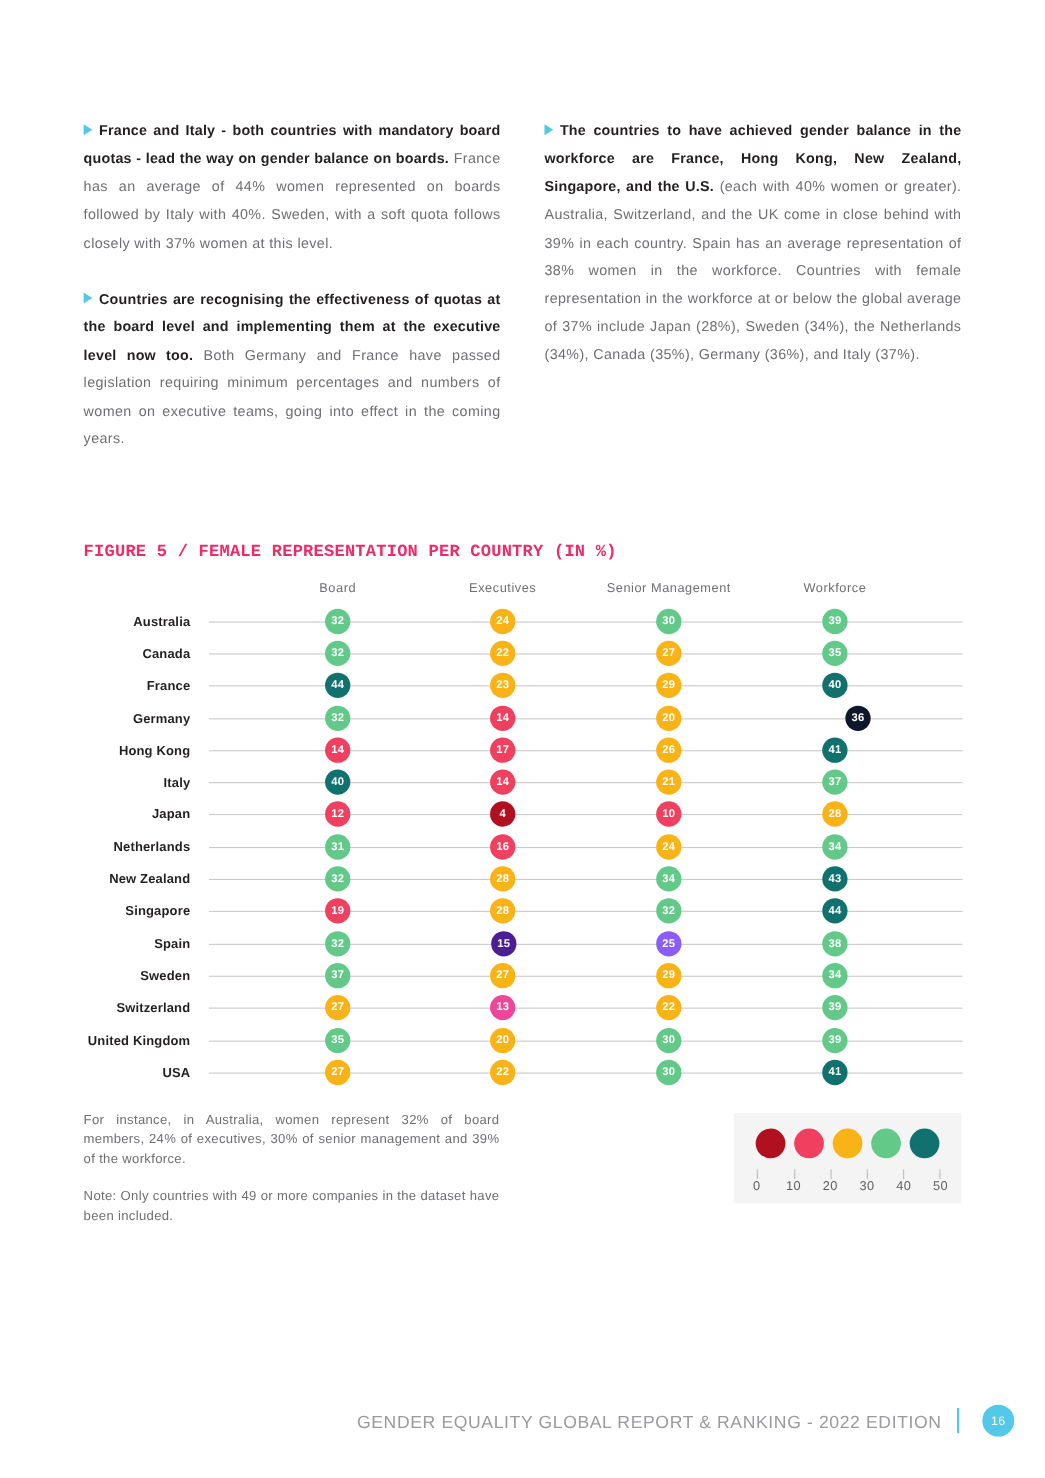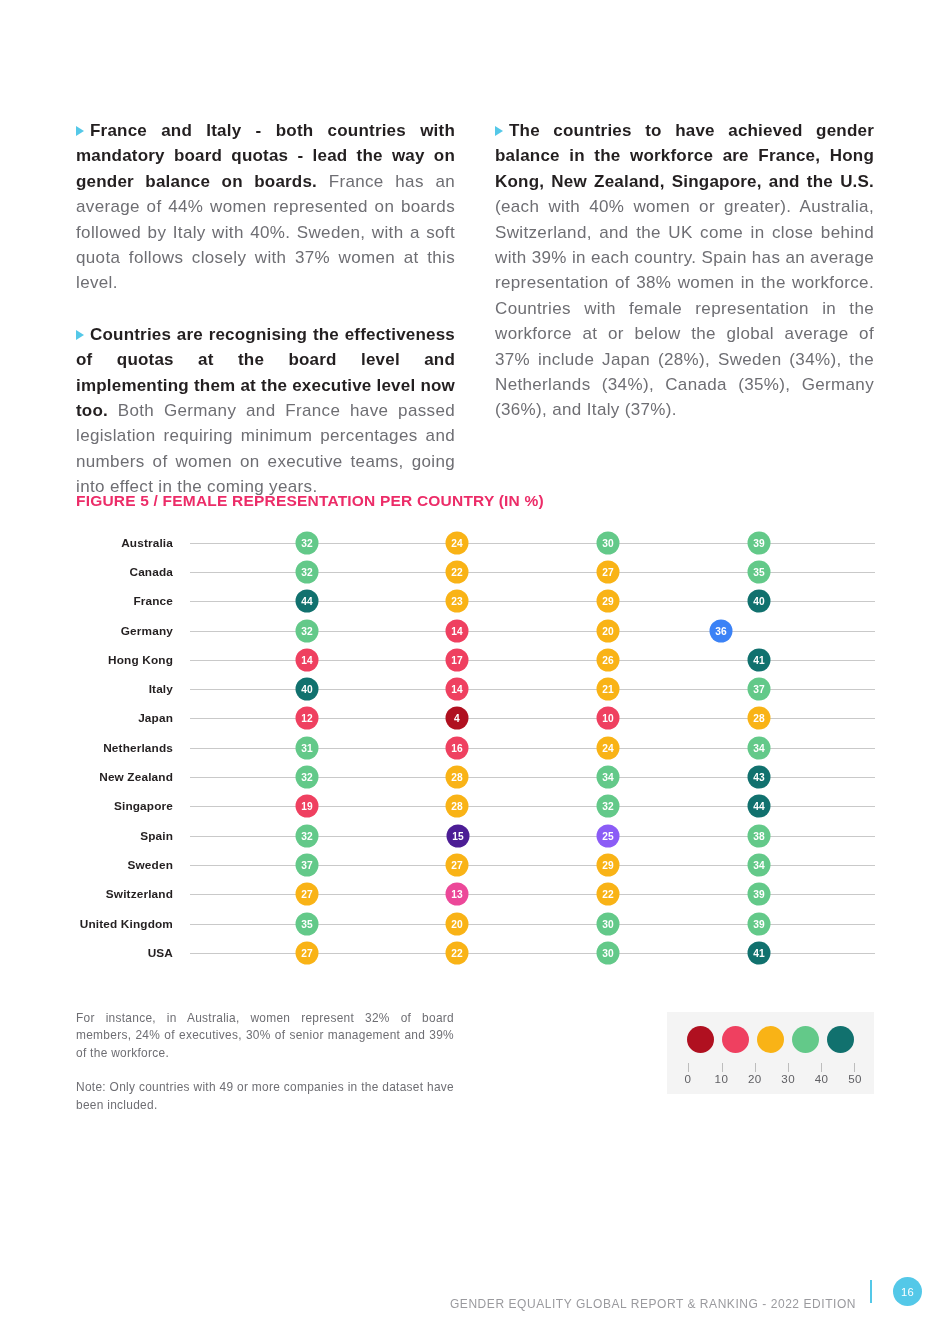--- a/index.html
+++ b/index.html
@@ -20,25 +20,25 @@
     position: absolute;
     left: 76px;
     top: 106px;
     width: 798px;
     display: flex;
     gap: 40px;
   }
   .col { width: 379px; }
 
   .para {
-    font-size: 17px;
+    font-size: 13px;
     line-height: 25.4px;
     color: #6e6e73;
     text-align: justify;
-    margin: 12px 0 26px 0;
+    margin: 0 0 26px 0;
     letter-spacing: .35px;
   }
   .para:last-child { margin-bottom: 0; }
   .para b {
     color: #231f20;
     font-weight: 700;
     letter-spacing: .2px;
   }
   .tri {
     display: inline-block;
@@ -53,20 +53,21 @@
 
   
   .fig-title {
     position: absolute;
     left: 76px;
     top: 492px;
     font-size: 15.5px;
     font-weight: 700;
     color: #ec2c68;
     letter-spacing: .2px;
+    font-family: Liberation Mono, monospace;
   }
 
   .chart {
     position: absolute;
     left: 76px;
     top: 528px;
     width: 800px;
   }
 
   .col-headers {
@@ -198,25 +199,24 @@
     position: absolute;
     left: 0;
     right: 0;
     top: 1280px;
     height: 30px;
   }
   .footer-text {
     position: absolute;
     right: 94px;
     top: 5px;
-    font-size: 12px;
+    font-size: 16px;
     color: #9a9a9e;
     letter-spacing: .55px;
     white-space: nowrap;
-    margin-top: 12px;
   }
   .footer-divider {
     position: absolute;
     right: 78px;
     top: 0px;
     width: 1.6px;
     height: 23px;
     background: #54c8e8;
   }
   .page-badge {
@@ -250,20 +250,26 @@
   <div class="col">
     <p class="para">
       <span class="tri"></span><b>The countries to have achieved gender balance in the workforce are France, Hong Kong, New Zealand, Singapore, and the U.S.</b><span> (each with 40% women or greater). Australia, Switzerland, and the UK come in close behind with 39% in each country. Spain has an average representation of 38% women in the workforce. Countries with female representation in the workforce at or below the global average of 37% include Japan (28%), Sweden (34%), the Netherlands (34%), Canada (35%), Germany (36%), and Italy (37%).</span>
     </p>
   </div>
 </div>
 
 <div class="fig-title">FIGURE 5 / FEMALE REPRESENTATION PER COUNTRY (IN %)</div>
 
 <div class="chart">
+  <div class="col-headers">
+      <div class="col-header" style="left: 231px;">Board</div>
+      <div class="col-header" style="left: 381px;">Executives</div>
+      <div class="col-header" style="left: 532px;">Senior Management</div>
+      <div class="col-header" style="left: 683px;">Workforce</div>
+    </div>
   <div class="rows">
       <div class="row">
         <div class="row-line"></div>
         <div class="row-label">Australia</div>
         <div class="dot" style="left: 231px; background: rgb(99, 201, 137);">32</div>
         <div class="dot" style="left: 381px; background: rgb(249, 179, 22);">24</div>
         <div class="dot" style="left: 532px; background: rgb(99, 201, 137);">30</div>
         <div class="dot" style="left: 683px; background: rgb(99, 201, 137);">39</div>
       </div>
       <div class="row">
@@ -281,21 +287,21 @@
         <div class="dot" style="left: 381px; background: rgb(249, 179, 22);">23</div>
         <div class="dot" style="left: 532px; background: rgb(249, 179, 22);">29</div>
         <div class="dot" style="left: 683px; background: rgb(17, 113, 110);">40</div>
       </div>
       <div class="row">
         <div class="row-line"></div>
         <div class="row-label">Germany</div>
         <div class="dot" style="left: 231px; background: rgb(99, 201, 137);">32</div>
         <div class="dot" style="left: 381px; background: rgb(239, 64, 96);">14</div>
         <div class="dot" style="left: 532px; background: rgb(249, 179, 22);">20</div>
-        <div class="dot" style="left: 645px; background: #3b82f6;">36</div>
+        <div class="dot" style="left: 704px; background: #0f172a;">36</div>
       </div>
       <div class="row">
         <div class="row-line"></div>
         <div class="row-label">Hong Kong</div>
         <div class="dot" style="left: 231px; background: rgb(239, 64, 96);">14</div>
         <div class="dot" style="left: 381px; background: rgb(239, 64, 96);">17</div>
         <div class="dot" style="left: 532px; background: rgb(249, 179, 22);">26</div>
         <div class="dot" style="left: 683px; background: rgb(17, 113, 110);">41</div>
       </div>
       <div class="row">

